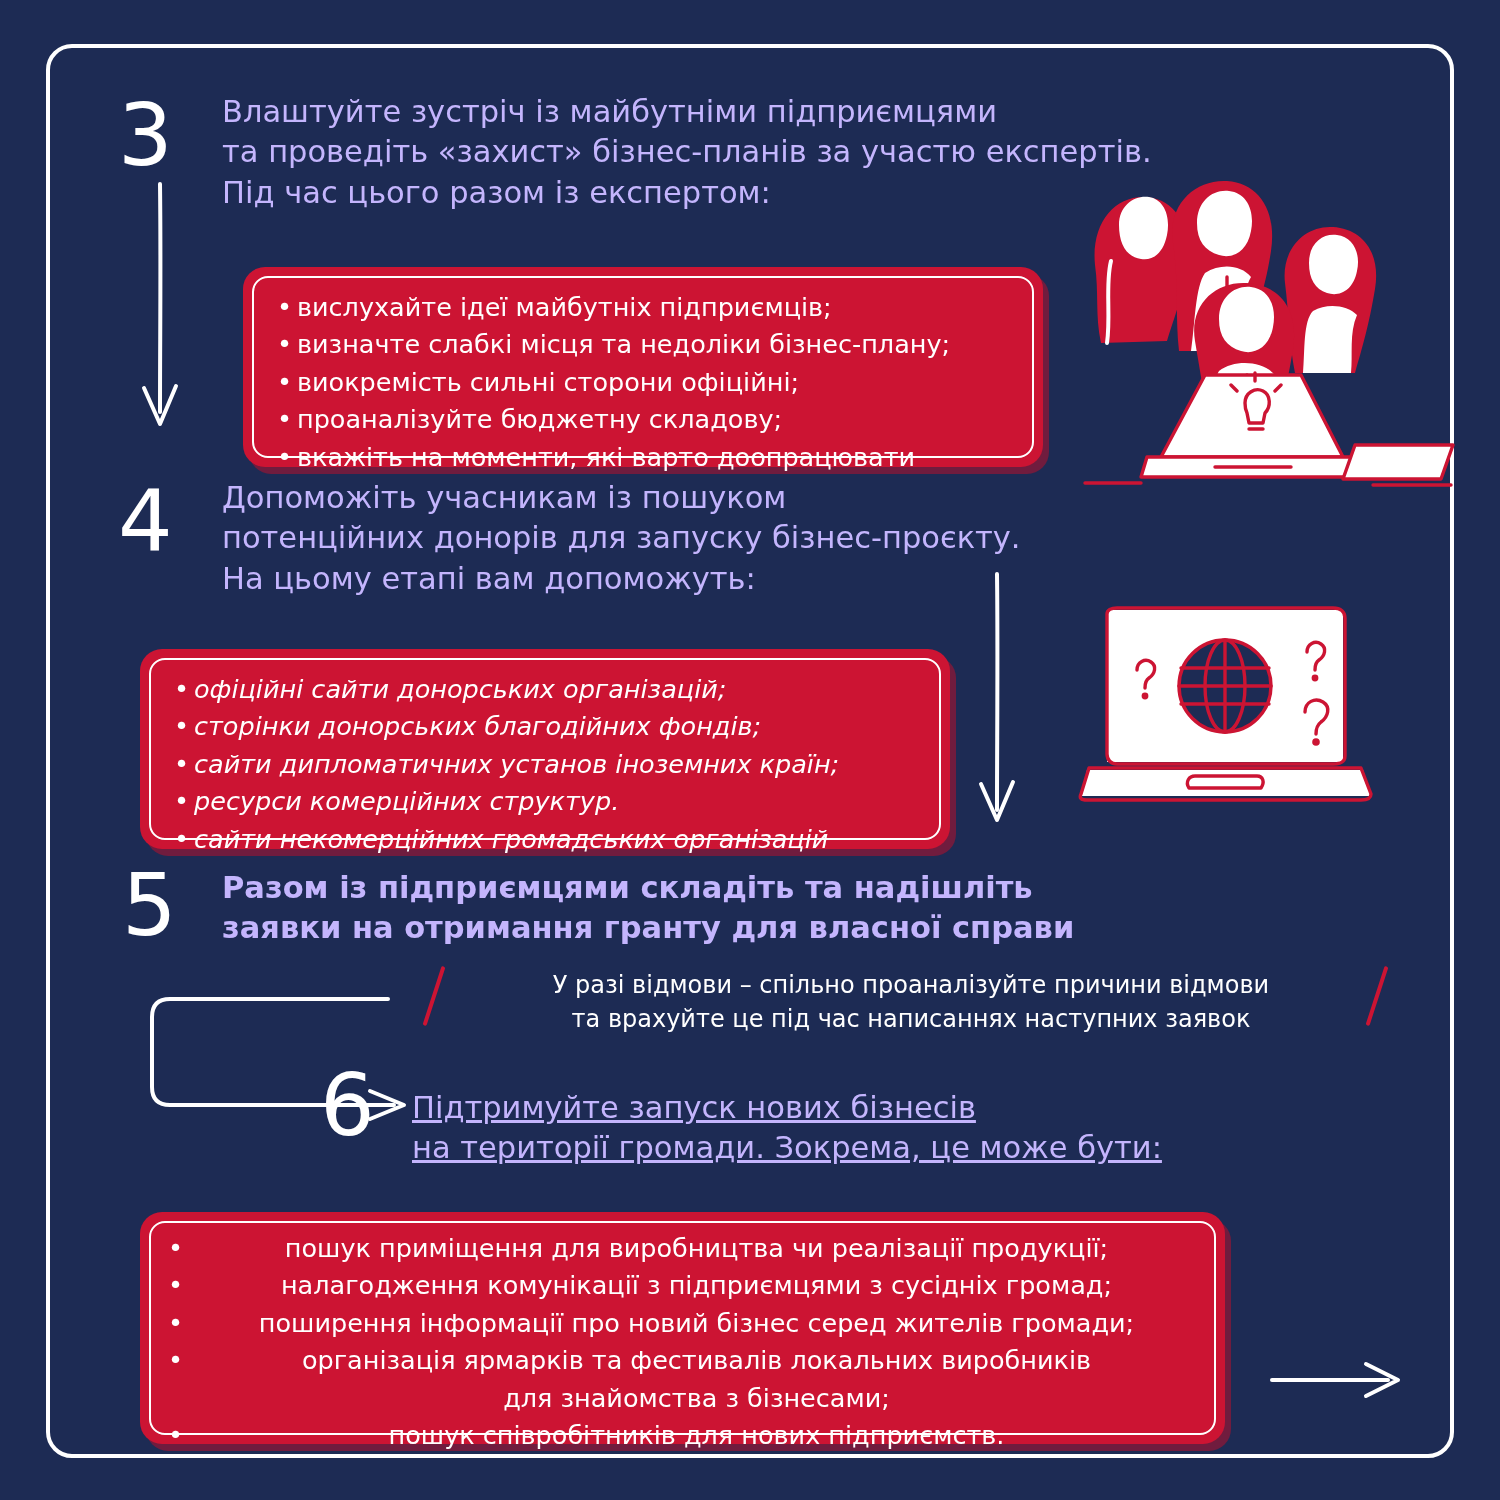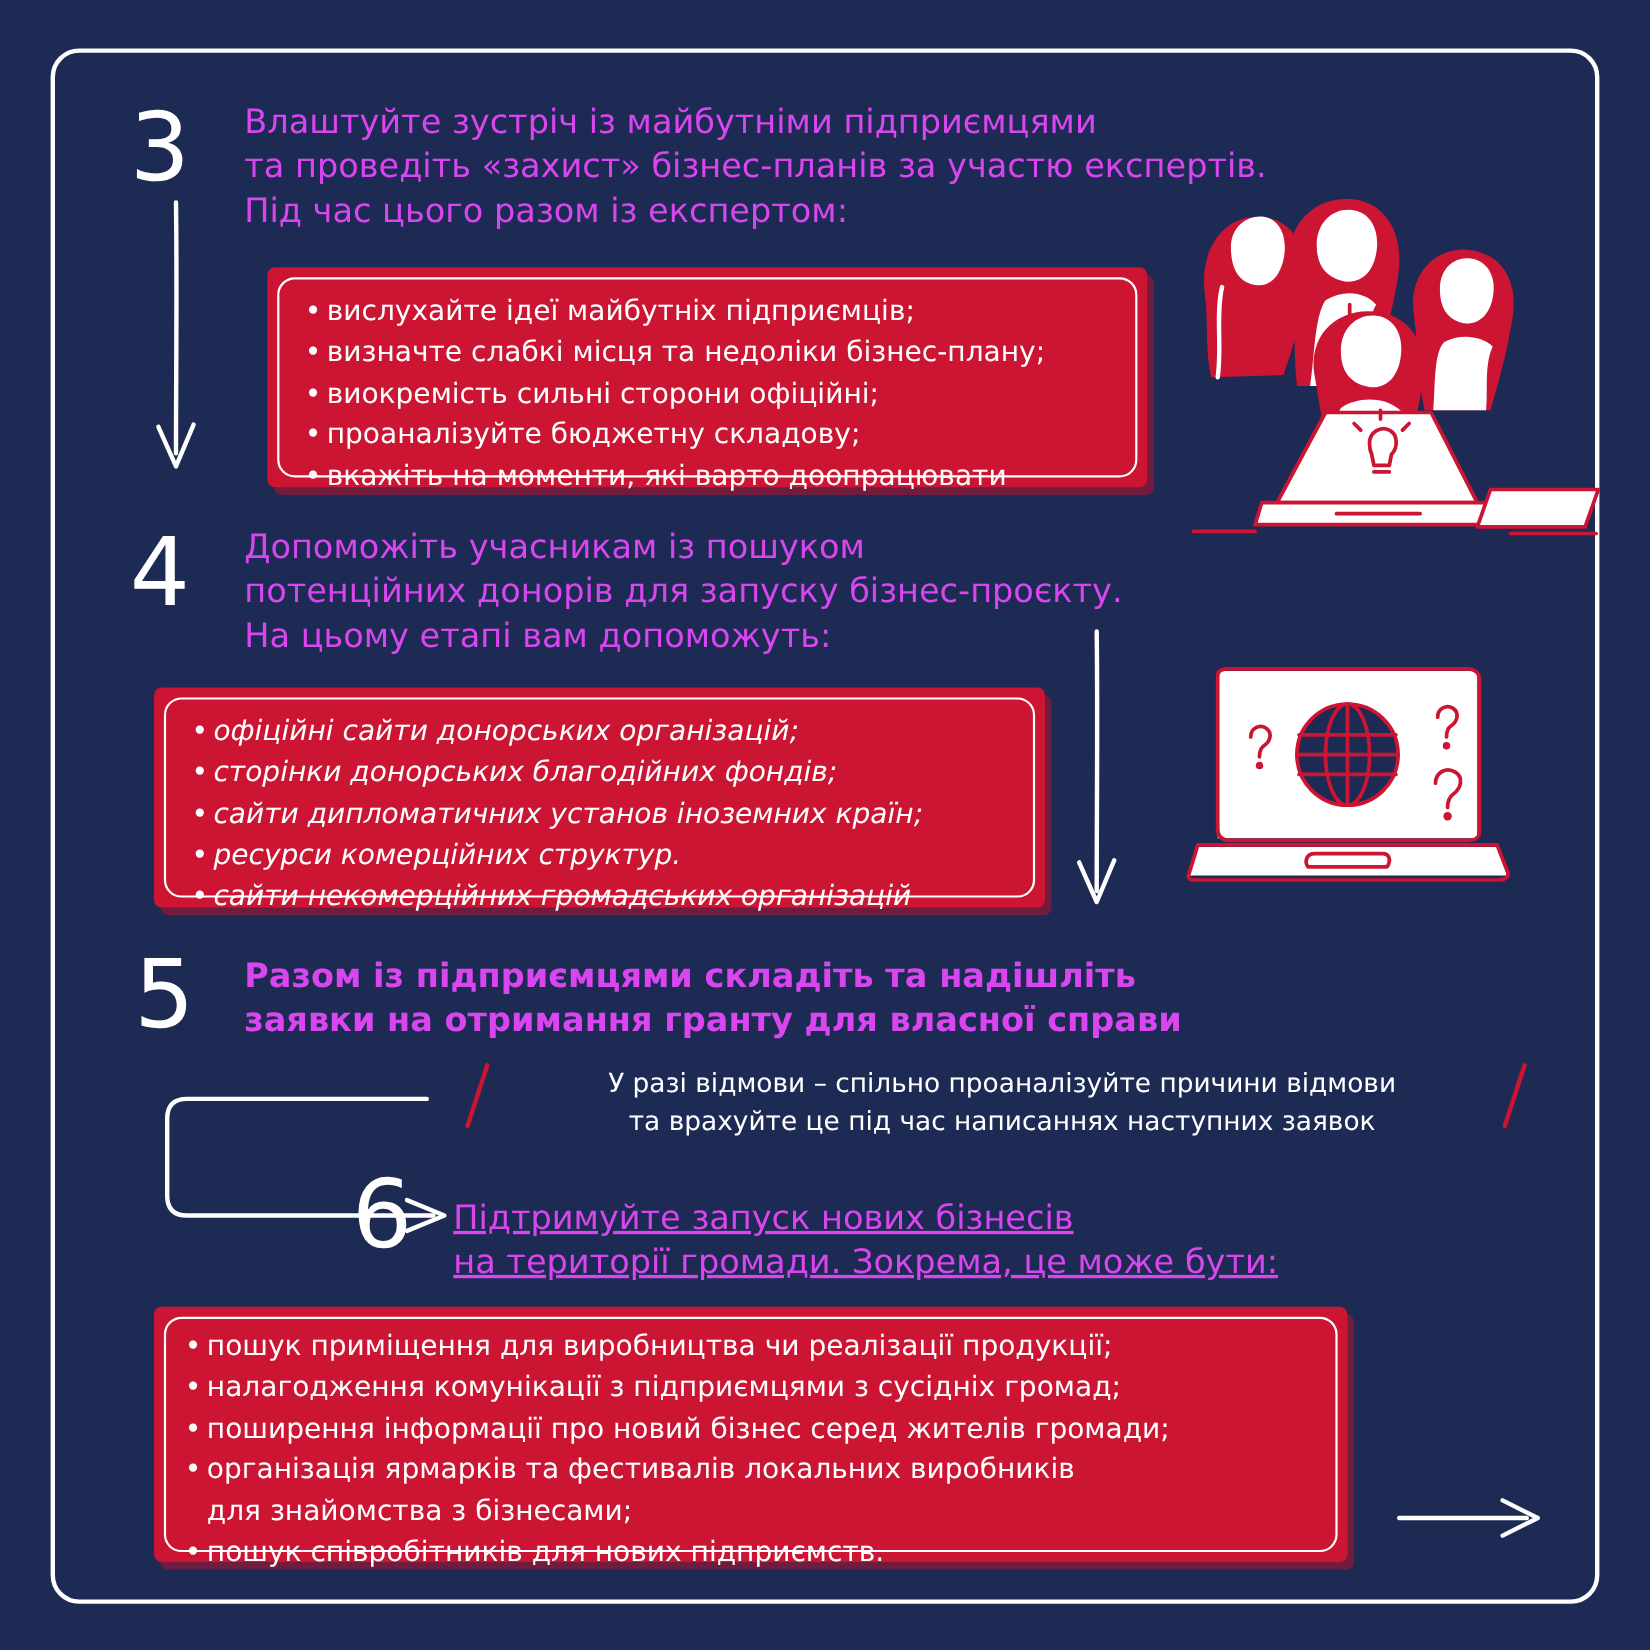--- a/index.html
+++ b/index.html
@@ -42,34 +42,35 @@
     position: absolute;
     color: #ffffff;
     font-family: "DejaVu Sans", "Liberation Sans", sans-serif;
     font-weight: 400;
     font-size: 86px;
     line-height: 1;
     letter-spacing: 0;
   }
   .step-head {
     position: absolute;
-    color: #d946ef;
+    color: #c4b5fd;
     font-size: 30.5px;
     line-height: 1.32;
     font-weight: 400;
     white-space: pre-line;
   }
 
   
   .redbox {
     position: absolute;
     background: #cc1433;
-    border-radius: 7px;
+    border-radius: 22px;
     box-sizing: border-box;
     box-shadow: 6px 7px 0 0 rgba(180,16,44,0.55);
+    margin-top: 24px;
   }
   .redbox .inner {
     position: absolute;
     left: 9px; top: 9px; right: 9px; bottom: 9px;
     border: 2px solid #ffffff;
     border-radius: 16px;
     box-sizing: border-box;
     pointer-events: none;
   }
   .redbox ul {
@@ -242,21 +243,21 @@
     </svg>
   </div>
 
   <div class="step">
     <div class="step-num" style="left:320px; top:1062px;">6</div>
     <div class="step-head" style="left:412px; top:1088px; width:1010px;text-decoration:underline;">Підтримуйте запуск нових бізнесів
 на території громади. Зокрема, це може бути:</div>
 
     <div class="redbox" style="left:140px; top:1188px; width:1085px; height:232px;">
       <div class="inner"></div>
-      <ul style="position:absolute; left:26px; top:18px; right:20px;">
+      <ul style="position:absolute; left:26px; top:18px; right:20px;text-align:center;">
         <li>пошук приміщення для виробництва чи реалізації продукції;</li>
         <li>налагодження комунікації з підприємцями з сусідніх громад;</li>
         <li>поширення інформації про новий бізнес серед жителів громади;</li>
         <li>організація ярмарків та фестивалів локальних виробників
 для знайомства з бізнесами;</li>
         <li>пошук співробітників для нових підприємств.</li>
       </ul>
     </div>
 
     <svg class="deco" style="left:1268px; top:1358px;" width="140" height="46">

